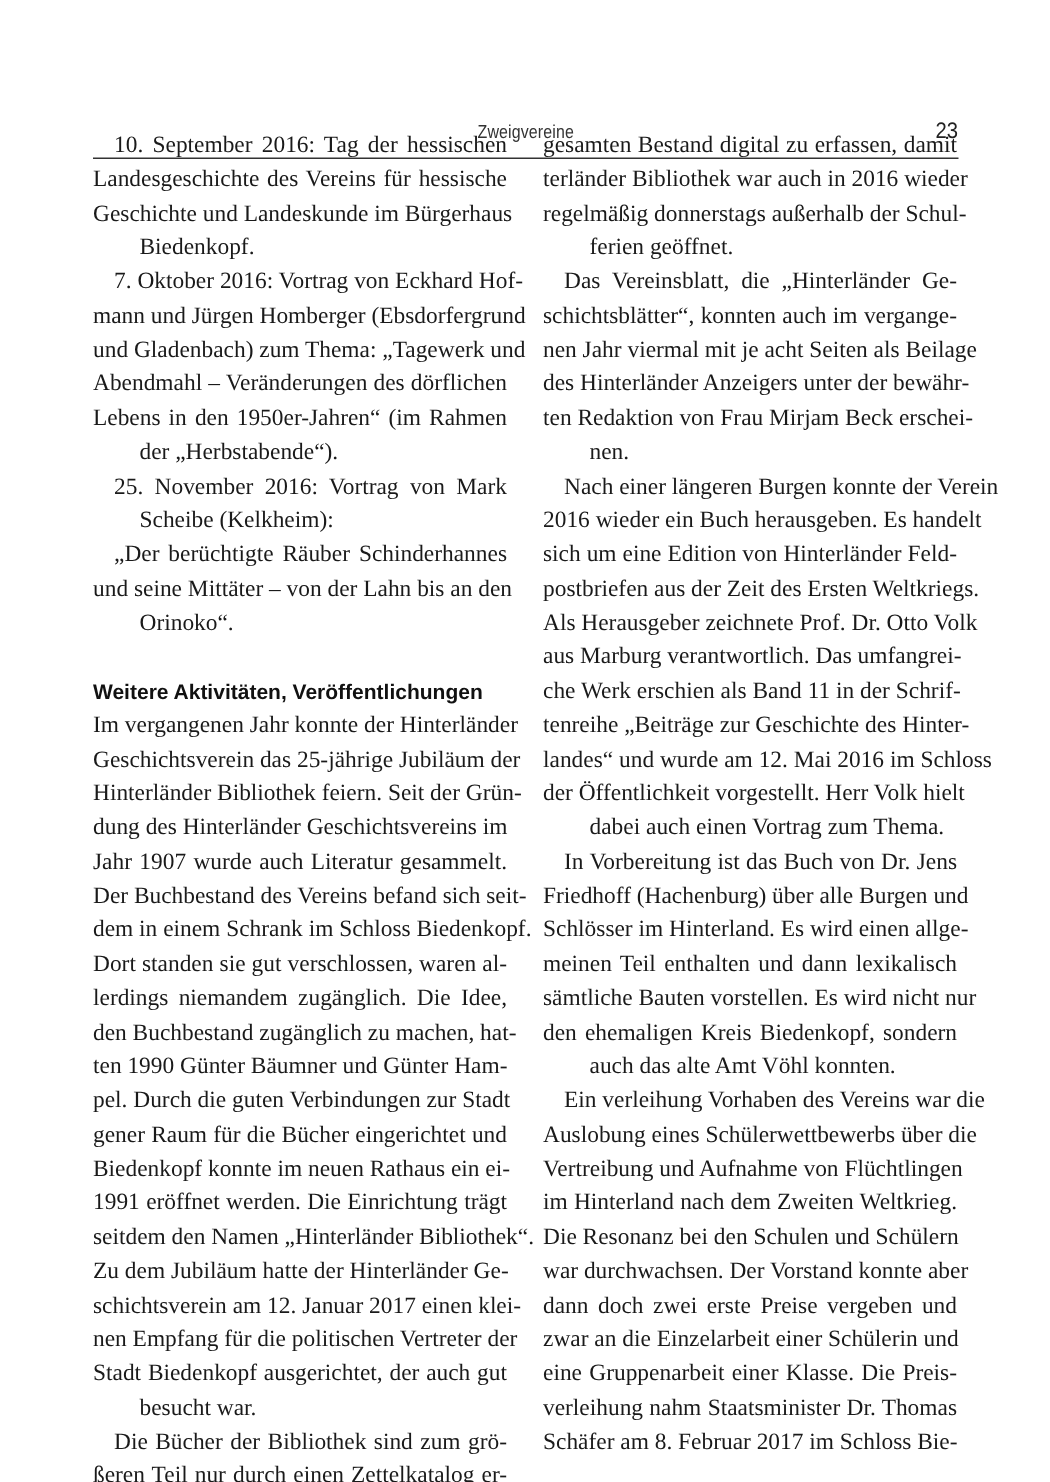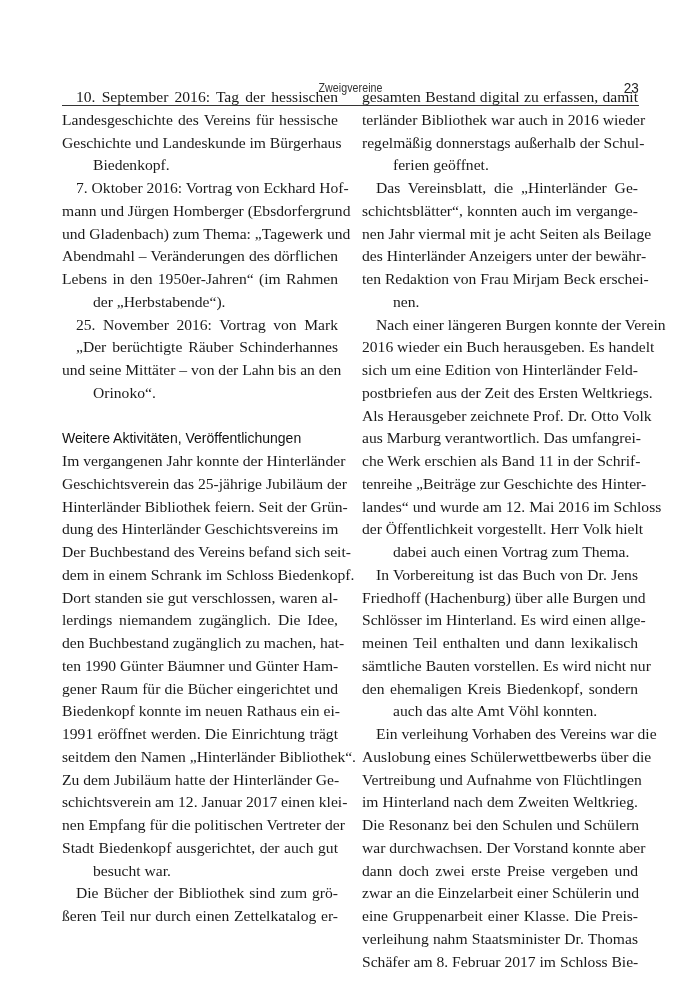--- a/index.html
+++ b/index.html
@@ -3,21 +3,21 @@
 <meta charset="utf-8">
 <style>
   html, body { margin:0; padding:0; background:#ffffff; }
   body { width:700px; height:988px; position:relative; overflow:hidden; color:#1a1a1a; }
   .header { position:absolute; left:62px; top:46px; width:577px; height:26px; border-bottom:1.5px solid #333;margin-top:33px; }
   .running-title { position:absolute; left:0; right:0; top:2px; text-align:center; font-family:"Liberation Sans", sans-serif; font-size:12.5px; color:#333; letter-spacing:0.1px; transform:scaleX(0.85); }
   .page-number { position:absolute; right:0; top:0; font-family:"Liberation Sans", sans-serif; font-size:15px; color:#222; transform:scaleX(0.9); transform-origin:right; }
   .col { position:absolute; top:86px; width:276px; font-family:"Liberation Serif", serif; font-size:15.6px; line-height:22.75px; text-align:justify; hyphens:manual; }
   .col.left { left:62px; }
   .col.right { left:362px; }
-  .col h3 { margin:0; font-family:"Liberation Sans", sans-serif; font-weight:normal; font-size:14px; line-height:22.75px; color:#111; }
+  .col h3 { margin:0; font-family:"Liberation Sans", sans-serif; font-weight:bold; font-size:14px; line-height:22.75px; color:#111; }
   .gap { height:22.75px; }
   .line { display:block; text-align:justify; text-align-last:justify; white-space:nowrap; }
   .line.last { text-align-last:left;margin-left:31px; }
   .line.ind { padding-left:14px; }
 </style>
 </head>
 <body>
 
 <div class="header">
   <div class="running-title">Zweigvereine</div>
@@ -34,39 +34,42 @@
     <div>
       <span class="line ind">7. Oktober 2016: Vortrag von Eckhard Hof-</span>
       <span class="line">mann und Jürgen Homberger (Ebsdorfergrund</span>
       <span class="line">und Gladenbach) zum Thema: „Tagewerk und</span>
       <span class="line">Abendmahl – Veränderungen des dörflichen</span>
       <span class="line">Lebens in den 1950er-Jahren“ (im Rahmen</span>
       <span class="line last">der „Herbstabende“).</span>
     </div>
     <div>
       <span class="line ind">25. November 2016: Vortrag von Mark</span>
+      <span class="line last">Scheibe (Kelkheim):</span>
     </div>
     <div>
       <span class="line ind">„Der berüchtigte Räuber Schinderhannes</span>
       <span class="line">und seine Mittäter – von der Lahn bis an den</span>
       <span class="line last">Orinoko“.</span>
     </div>
     <div class="gap"></div>
     <h3>Weitere Aktivitäten, Veröffentlichungen</h3>
     <div>
       <span class="line">Im vergangenen Jahr konnte der Hinterländer</span>
       <span class="line">Geschichtsverein das 25-jährige Jubiläum der</span>
       <span class="line">Hinterländer Bibliothek feiern. Seit der Grün-</span>
       <span class="line">dung des Hinterländer Geschichtsvereins im</span>
+      <span class="line">Jahr 1907 wurde auch Literatur gesammelt.</span>
       <span class="line">Der Buchbestand des Vereins befand sich seit-</span>
       <span class="line">dem in einem Schrank im Schloss Biedenkopf.</span>
       <span class="line">Dort standen sie gut verschlossen, waren al-</span>
       <span class="line">lerdings niemandem zugänglich. Die Idee,</span>
       <span class="line">den Buchbestand zugänglich zu machen, hat-</span>
       <span class="line">ten 1990 Günter Bäumner und Günter Ham-</span>
+      <span class="line">pel. Durch die guten Verbindungen zur Stadt</span>
       <span class="line">gener Raum für die Bücher eingerichtet und</span>
       <span class="line">Biedenkopf konnte im neuen Rathaus ein ei-</span>
       <span class="line">1991 eröffnet werden. Die Einrichtung trägt</span>
       <span class="line">seitdem den Namen „Hinterländer Bibliothek“.</span>
       <span class="line">Zu dem Jubiläum hatte der Hinterländer Ge-</span>
       <span class="line">schichtsverein am 12. Januar 2017 einen klei-</span>
       <span class="line">nen Empfang für die politischen Vertreter der</span>
       <span class="line">Stadt Biedenkopf ausgerichtet, der auch gut</span>
       <span class="line last">besucht war.</span>
     </div>

